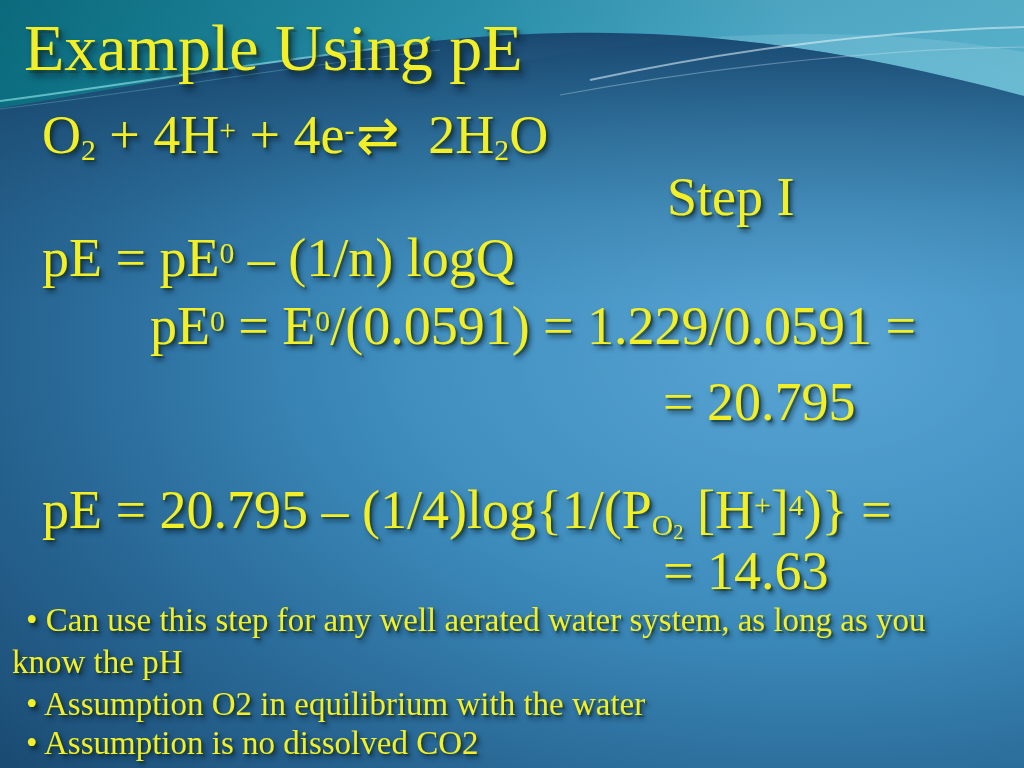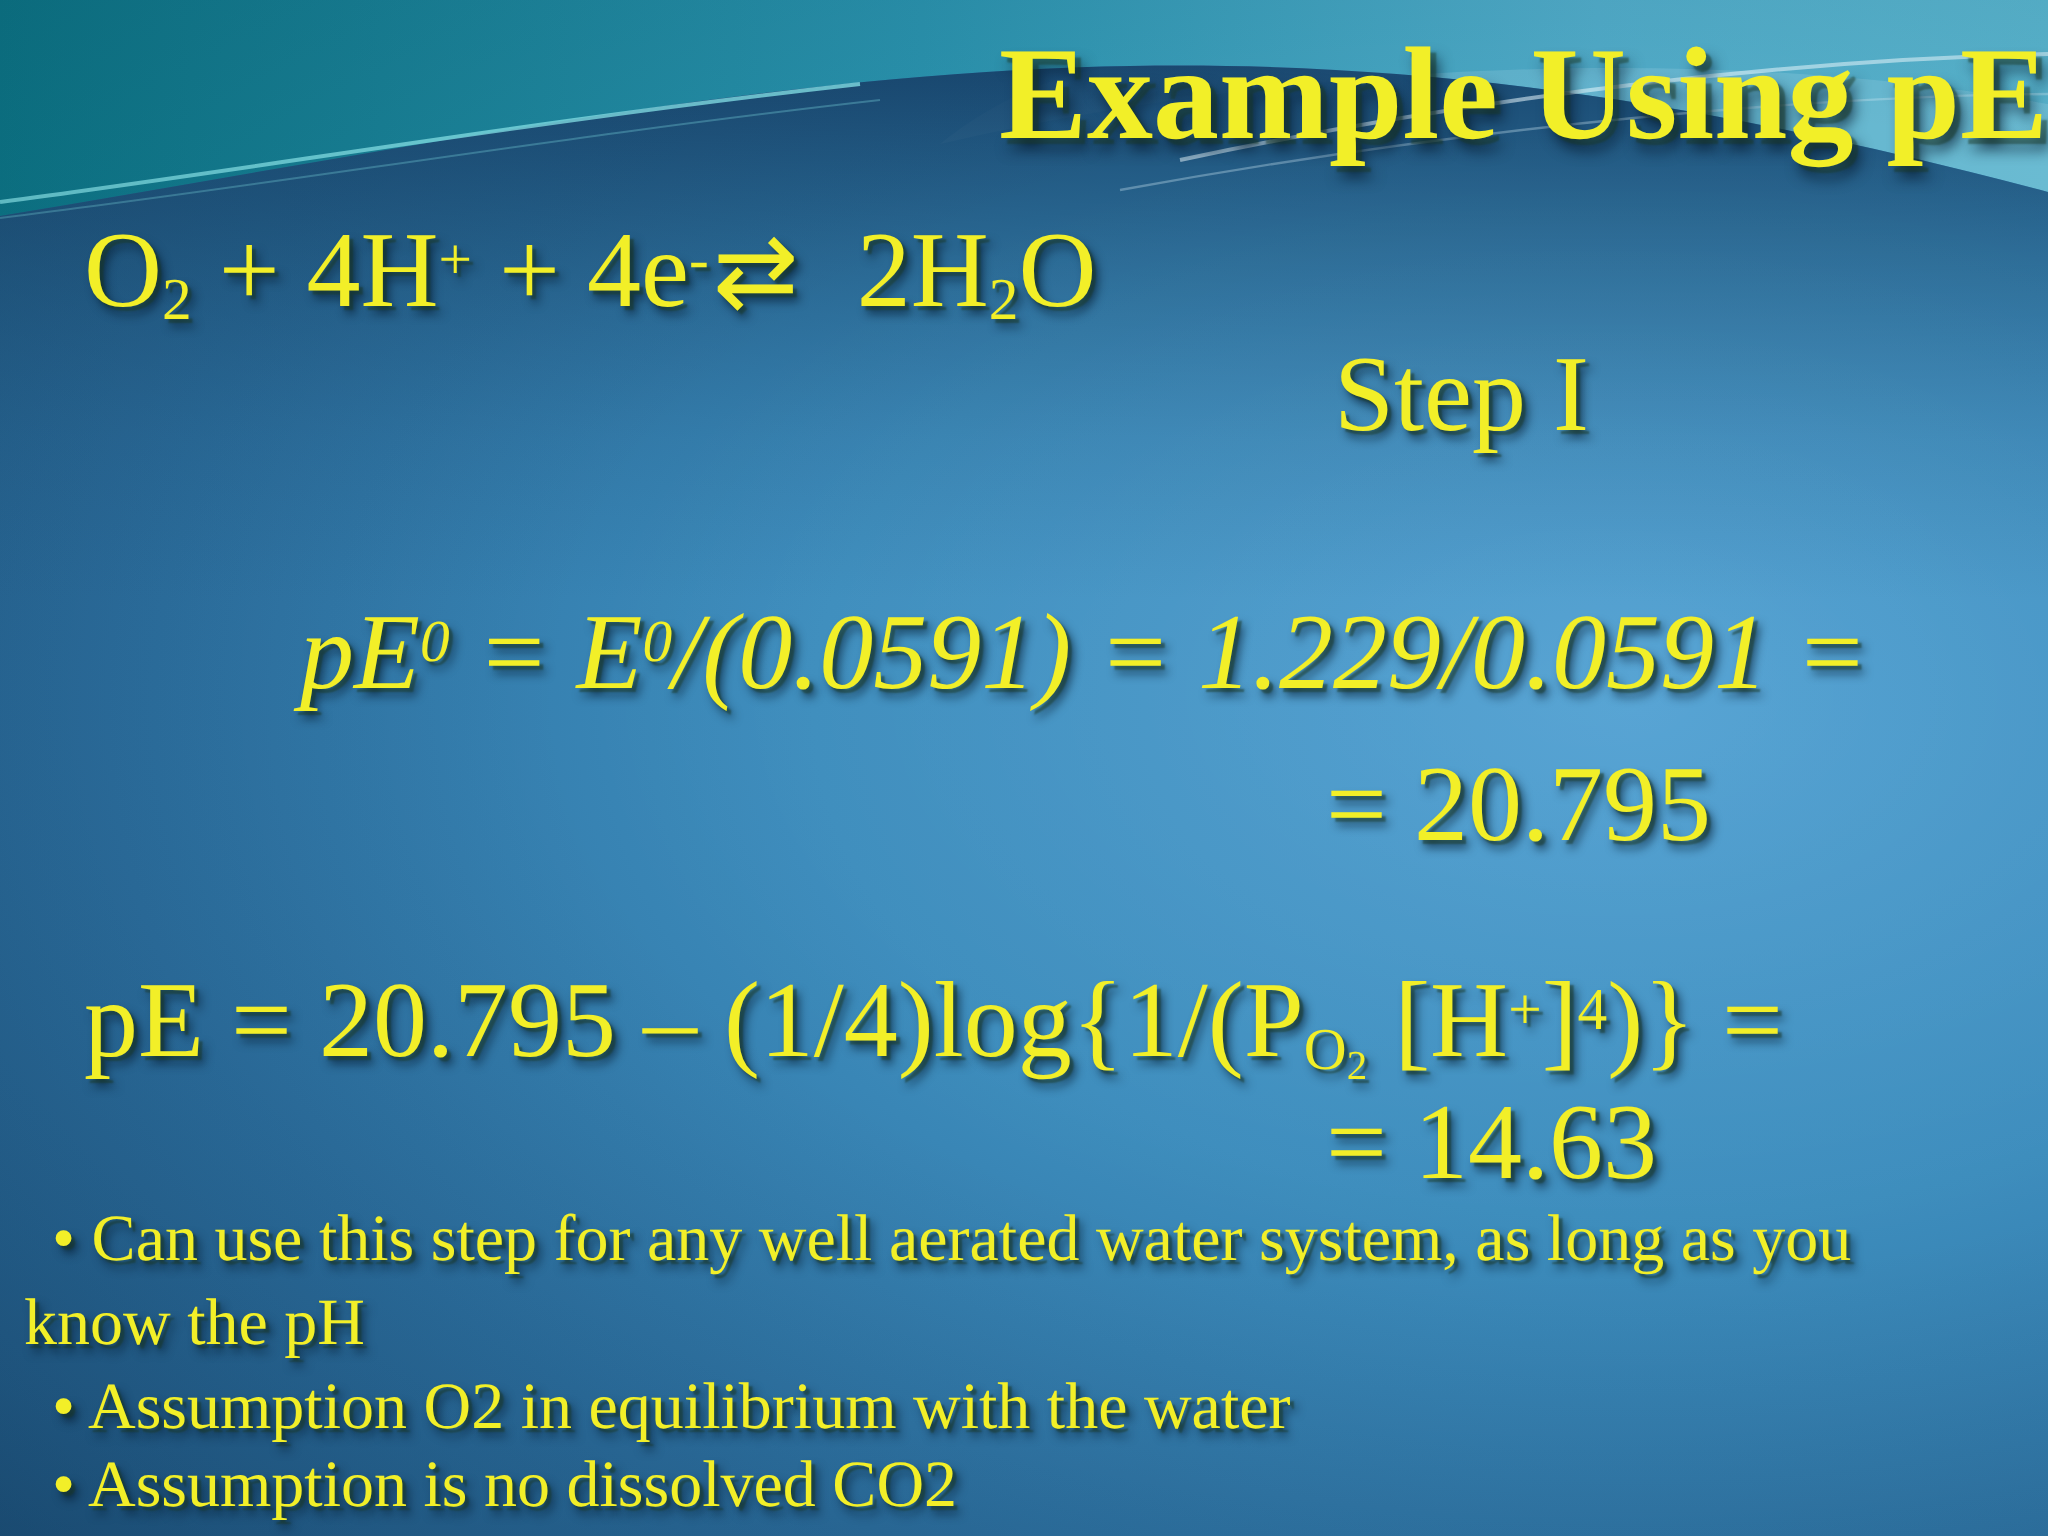--- a/index.html
+++ b/index.html
@@ -18,22 +18,22 @@
     background:radial-gradient(120% 90% at 78% 45%,
       rgba(255,255,255,0.07) 0%, rgba(0,0,0,0) 42%,
       rgba(2,22,42,0.16) 82%, rgba(2,24,44,0.30) 100%);
   }
   .yellow{
     color:#f2ef28;
     text-shadow:2px 2px 1px rgba(25,55,35,.55), 3px 4px 5px rgba(5,25,45,.65);
   }
   .title{
     position:absolute;z-index:2;top:12px;left:24px;width:1000px;
-    margin:0;text-align:right;
-    font-size:66px;font-weight:bold;line-height:1.1;
+    margin:0;text-align:left;
+    font-size:66px;font-weight:normal;line-height:1.1;
     text-shadow:3px 3px 1px rgba(25,55,35,.5), 4px 6px 7px rgba(5,25,45,.7);
   }
   .line{
     position:absolute;z-index:2;
     font-size:54px;line-height:1.1;white-space:pre;
   }
   .bullet{
     position:absolute;z-index:2;
     font-size:33px;line-height:1.26;width:950px;left:12px;
     text-indent:14px;
@@ -41,21 +41,21 @@
   .line sup{font-size:.55em;vertical-align:.45em;line-height:0;}
   .line sub{font-size:.55em;vertical-align:-.22em;line-height:0;}
   .line .sub2{font-size:.38em;vertical-align:-.55em;line-height:0;}
   .line .arrow{
     font-family:"DejaVu Sans",sans-serif;
     font-size:.95em;letter-spacing:0;padding:0 2px;
   }
   .l-reaction{top:106px;left:42px;}
   .l-step{top:168px;left:667px;text-align:center;}
   .l-nernst{top:229px;left:42px;}
-  .l-pe0calc{top:297px;left:150px;font-style:italic;}
+  .l-pe0calc{top:297px;left:150px;}
   .l-pe0res{top:357px;left:663px;margin-top:16px;}
   .l-pecalc{top:481px;left:42px;}
   .l-peres{top:542px;left:663px;}
   .b1{top:600px;}
   .b2{top:684px;}
   .b3{top:723px;}
 </style>
 </head>
 <body>
 
@@ -84,20 +84,21 @@
     <path d="M590,80 C750,46 900,30 1024,27" fill="none" stroke="#e8f7fd" stroke-width="2" opacity="0.55"></path>
     <path d="M560,95 C740,62 910,48 1024,47" fill="none" stroke="#cfe9f4" stroke-width="1.2" opacity="0.35"></path>
   </svg>
 
   <div class="vignette"></div>
 
   <h1 class="title yellow">Example Using pE</h1>
 
   <div class="line yellow l-reaction"><span>O</span><sub>2</sub><span> + 4H</span><sup>+</sup><span> + 4e</span><sup>-</sup><span class="arrow">⇄</span><span>  2H</span><sub>2</sub><span>O</span></div>
   <div class="line yellow l-step"><span>Step I</span></div>
+  <div class="line yellow l-nernst"><span>pE = pE</span><sup>0</sup><span> – (1/n) logQ</span></div>
   <div class="line yellow l-pe0calc"><span>pE</span><sup>0</sup><span> = E</span><sup>0</sup><span>/(0.0591) = 1.229/0.0591 =</span></div>
   <div class="line yellow l-pe0res"><span>= 20.795</span></div>
   <div class="line yellow l-pecalc"><span>pE = 20.795 – (1/4)log{1/(P</span><sub>O</sub><span class="sub2">2</span><span> [H</span><sup>+</sup><span>]</span><sup>4</sup><span>)} =</span></div>
   <div class="line yellow l-peres"><span>= 14.63</span></div>
 
   <div class="bullet yellow b1"><span>• Can use this step for any well aerated water system, as long as you know the pH</span></div>
   <div class="bullet yellow b2"><span>• Assumption O2 in equilibrium with the water</span></div>
   <div class="bullet yellow b3"><span>• Assumption is no dissolved CO2</span></div>
 
 </div>

